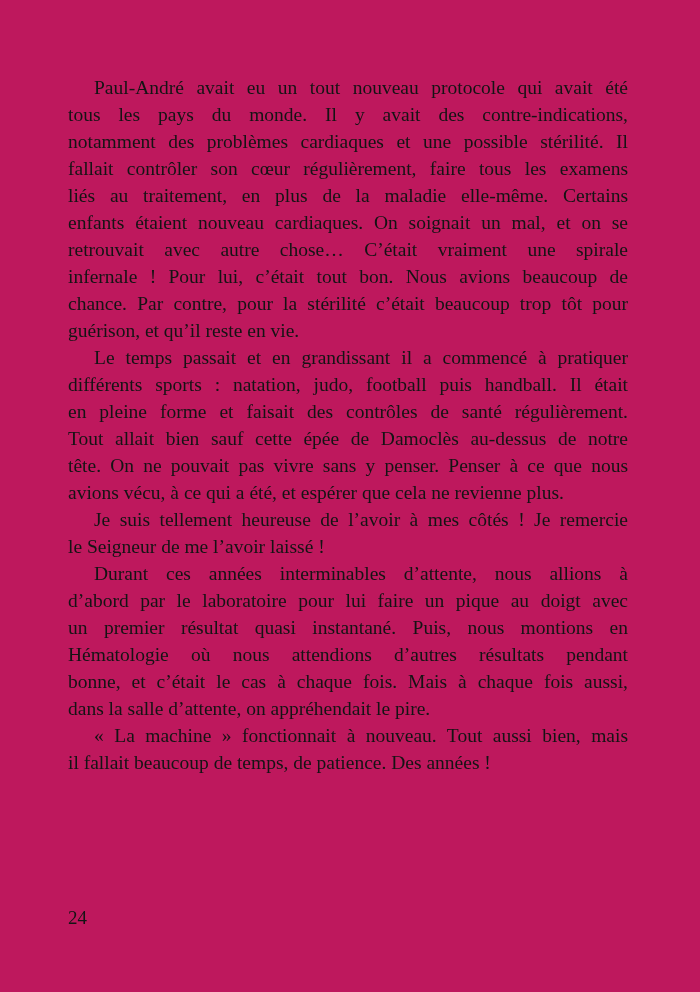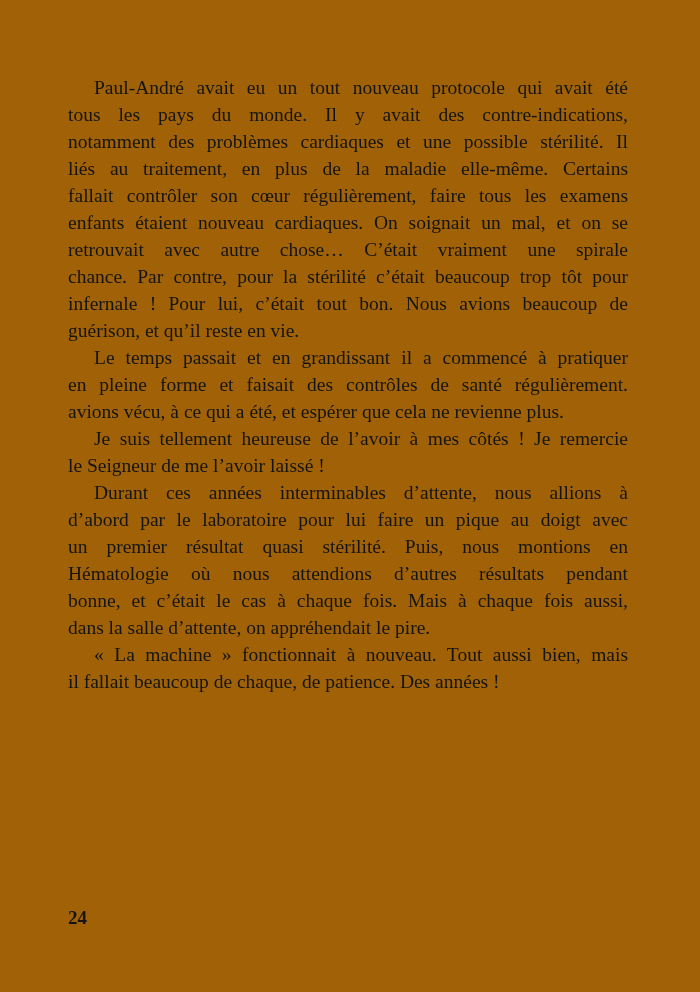--- a/index.html
+++ b/index.html
@@ -4,21 +4,21 @@
 <style>
   html, body {
     margin: 0;
     padding: 0;
     background: #ffffff;
   }
   .book-page {
     position: relative;
     width: 700px;
     height: 992px;
-    background: #a16207;
+    background: #be185d;
     font-family: "Liberation Serif", serif;
     color: #141414;
     overflow: hidden;
   }
   .text-block {
     position: absolute;
     left: 68px;
     top: 74px;
     width: 560px;
   }
@@ -39,56 +39,58 @@
   .line.last {
     text-align: center;
     text-align-last: left;
   }
   .page-number {
     position: absolute;
     left: 68px;
     top: 905px;
     font-size: 19px;
     line-height: 26px;
-    font-weight: bold;
   }
 </style>
 </head>
 <body>
 
 <div class="book-page">
   <div class="text-block" id="text-block">
       <div class="paragraph">
         <div class="line indent">Paul-André avait eu un tout nouveau protocole qui avait été</div>
         <div class="line">tous les pays du monde. Il y avait des contre-indications,</div>
         <div class="line">notamment des problèmes cardiaques et une possible stérilité. Il</div>
+        <div class="line">fallait contrôler son cœur régulièrement, faire tous les examens</div>
         <div class="line">liés au traitement, en plus de la maladie elle-même. Certains</div>
-        <div class="line">fallait contrôler son cœur régulièrement, faire tous les examens</div>
         <div class="line">enfants étaient nouveau cardiaques. On soignait un mal, et on se</div>
         <div class="line">retrouvait avec autre chose… C’était vraiment une spirale</div>
+        <div class="line">infernale ! Pour lui, c’était tout bon. Nous avions beaucoup de</div>
         <div class="line">chance. Par contre, pour la stérilité c’était beaucoup trop tôt pour</div>
-        <div class="line">infernale ! Pour lui, c’était tout bon. Nous avions beaucoup de</div>
         <div class="line last">guérison, et qu’il reste en vie.</div>
       </div>
       <div class="paragraph">
         <div class="line indent">Le temps passait et en grandissant il a commencé à pratiquer</div>
+        <div class="line">différents sports : natation, judo, football puis handball. Il était</div>
         <div class="line">en pleine forme et faisait des contrôles de santé régulièrement.</div>
+        <div class="line">Tout allait bien sauf cette épée de Damoclès au-dessus de notre</div>
+        <div class="line">tête. On ne pouvait pas vivre sans y penser. Penser à ce que nous</div>
         <div class="line last">avions vécu, à ce qui a été, et espérer que cela ne revienne plus.</div>
       </div>
       <div class="paragraph">
         <div class="line indent">Je suis tellement heureuse de l’avoir à mes côtés ! Je remercie</div>
         <div class="line last">le Seigneur de me l’avoir laissé !</div>
       </div>
       <div class="paragraph">
         <div class="line indent">Durant ces années interminables d’attente, nous allions à</div>
         <div class="line">d’abord par le laboratoire pour lui faire un pique au doigt avec</div>
-        <div class="line">un premier résultat quasi stérilité. Puis, nous montions en</div>
+        <div class="line">un premier résultat quasi instantané. Puis, nous montions en</div>
         <div class="line">Hématologie où nous attendions d’autres résultats pendant</div>
         <div class="line">bonne, et c’était le cas à chaque fois. Mais à chaque fois aussi,</div>
         <div class="line last">dans la salle d’attente, on appréhendait le pire.</div>
       </div>
       <div class="paragraph">
         <div class="line indent">« La machine » fonctionnait à nouveau. Tout aussi bien, mais</div>
-        <div class="line last">il fallait beaucoup de chaque, de patience. Des années !</div>
+        <div class="line last">il fallait beaucoup de temps, de patience. Des années !</div>
       </div>
     </div>
   <div class="page-number">24</div>
 </div>
 
 </body></html>

